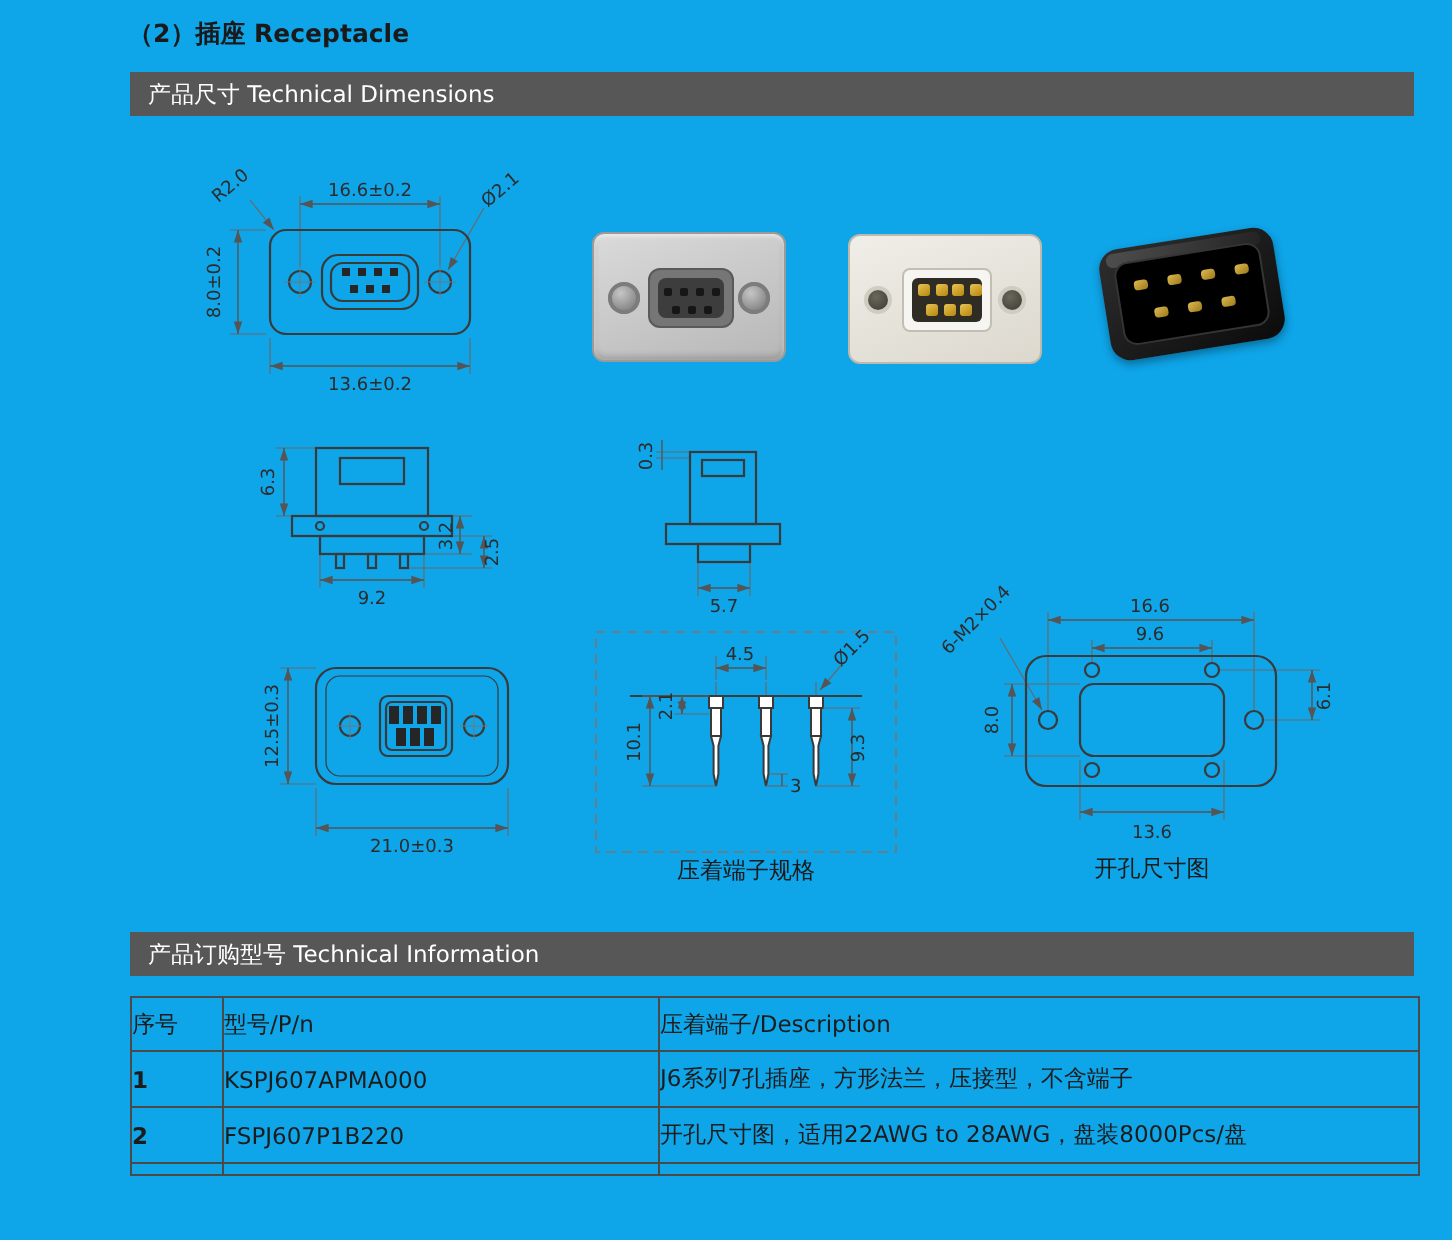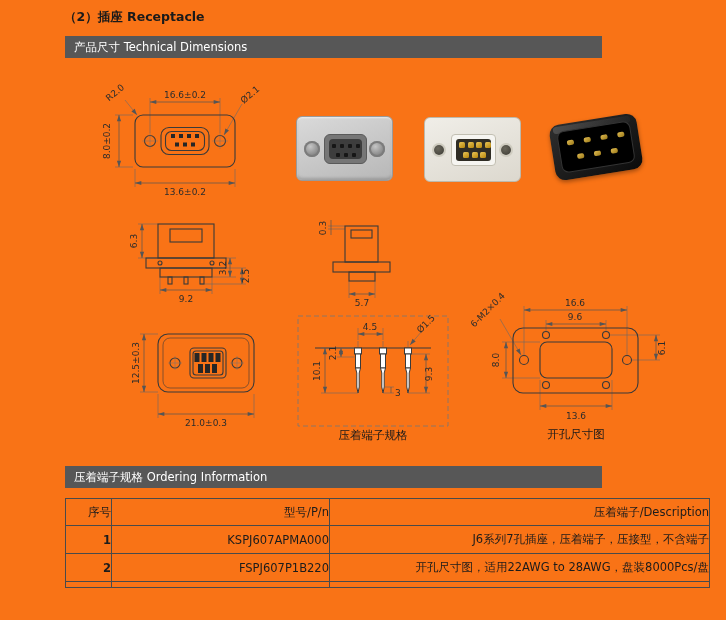--- a/index.html
+++ b/index.html
@@ -1,20 +1,20 @@
 <!DOCTYPE html>
 <html><head>
 <meta charset="utf-8">
 <style>
   *{margin:0;padding:0;box-sizing:border-box}
   html,body{width:726px;height:620px;background:#fff;
     font-family:"DejaVu Sans","Liberation Sans",sans-serif}
-  .page{position:relative;width:726px;height:620px;background:#f97316;overflow:hidden}
+  .page{position:relative;width:726px;height:620px;background:#0ea5e9;overflow:hidden}
   .page-title{position:absolute;left:64px;top:9px;font-size:12.5px;font-weight:bold;color:#1a1a1a}
-  .banner{position:absolute;left:65px;width:537px;height:22px;background:#575757;color:#fff;
+  .banner{position:absolute;left:65px;width:642px;height:22px;background:#575757;color:#fff;
     font-size:11.5px;line-height:22px;padding-left:9px}
   #banner-dim{top:36px}
   #banner-ord{top:466px}
 
   svg.draw{position:absolute;overflow:visible}
   .ol{fill:none;stroke:#3a3a3a;stroke-width:1.1}
   .ol2{fill:#fff;stroke:#3a3a3a;stroke-width:1}
   .thin{fill:none;stroke:#6a6a6a;stroke-width:0.6}
   .dim{fill:none;stroke:#555;stroke-width:0.7}
   .dash{fill:none;stroke:#777;stroke-width:0.8;stroke-dasharray:5 3}
@@ -50,21 +50,21 @@
   .blackbody{position:absolute;left:3px;top:6px;width:88px;height:56px;border-radius:10px;
     background:linear-gradient(150deg,#2e2e2e,#0b0b0b);transform:rotate(-9deg);
     box-shadow:0 2px 4px rgba(0,0,0,.35)}
   .blackface{position:absolute;inset:7px;background:#000;border-radius:7px;border:1px solid #343434}
   .sheen{position:absolute;left:4px;top:2px;width:78px;height:7px;border-radius:6px;
     background:linear-gradient(90deg,rgba(255,255,255,.16),rgba(255,255,255,.03))}
   .au2{position:absolute;width:7px;height:5px;background:linear-gradient(145deg,#dfba50,#9c7a1a);border-radius:2px}
 
   .ordering-table{position:absolute;left:65px;top:498px;width:645px;border-collapse:collapse;table-layout:fixed}
   .ordering-table th,.ordering-table td{border:1px solid #4a4a4a;font-size:11.5px;color:#1c1c1c;
-    text-align:right;vertical-align:middle;font-weight:normal;padding:0;height:28px;overflow:hidden;white-space:nowrap}
+    text-align:left;vertical-align:middle;font-weight:normal;padding:0;height:28px;overflow:hidden;white-space:nowrap}
   .ordering-table thead th{height:27px}
   .ordering-table td.no{font-weight:bold}
   .ordering-table tr.partial td{height:6px}
 </style>
 </head>
 <body>
 
 <div class="page">
 
   <svg width="0" height="0" style="position:absolute">
@@ -341,40 +341,40 @@
     </g>
     <text class="d" x="107" y="18" text-anchor="middle">16.6</text>
     <text class="d" x="107" y="32" text-anchor="middle">9.6</text>
     <text class="d" x="197" y="60" text-anchor="middle" transform="rotate(-90 197 60)">6.1</text>
     <text class="d" x="31" y="72" text-anchor="middle" transform="rotate(-90 31 72)">8.0</text>
     <text class="d" x="108" y="131" text-anchor="middle">13.6</text>
     <text class="d" x="22" y="24" text-anchor="middle" transform="rotate(-45 22 24)">6-M2×0.4</text>
     <text class="lbl" x="108" y="150" text-anchor="middle">开孔尺寸图</text>
   </svg>
 
-  <div class="banner" id="banner-ord">压着端子规格 Ordering Information</div>
+  <div class="banner" id="banner-ord">产品订购型号 Technical Information</div>
 
   <table class="ordering-table">
     <colgroup>
       <col style="width:46px">
         <col style="width:218px">
         <col>
     </colgroup>
     <thead>
       <tr>
         <th>序号</th>
         <th>型号/P/n</th>
         <th>压着端子/Description</th>
       </tr>
     </thead>
     <tbody>
       <tr>
         <td class="no">1</td>
         <td>KSPJ607APMA000</td>
-        <td>J6系列7孔插座，压着端子，压接型，不含端子</td>
+        <td>J6系列7孔插座，方形法兰，压接型，不含端子</td>
       </tr>
       <tr>
         <td class="no">2</td>
         <td>FSPJ607P1B220</td>
         <td>开孔尺寸图，适用22AWG to 28AWG，盘装8000Pcs/盘</td>
       </tr>
       <tr class="partial">
         <td></td>
         <td></td>
         <td></td>

